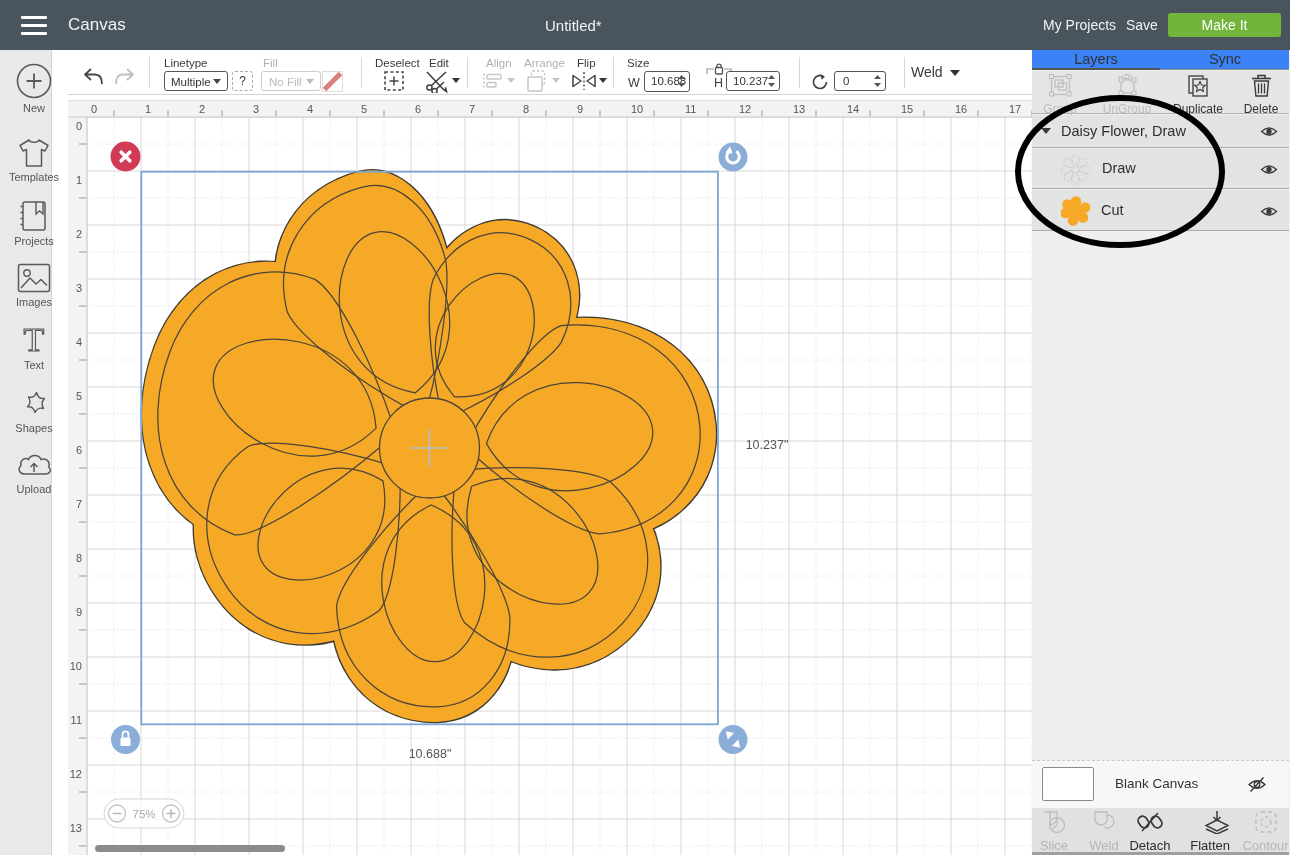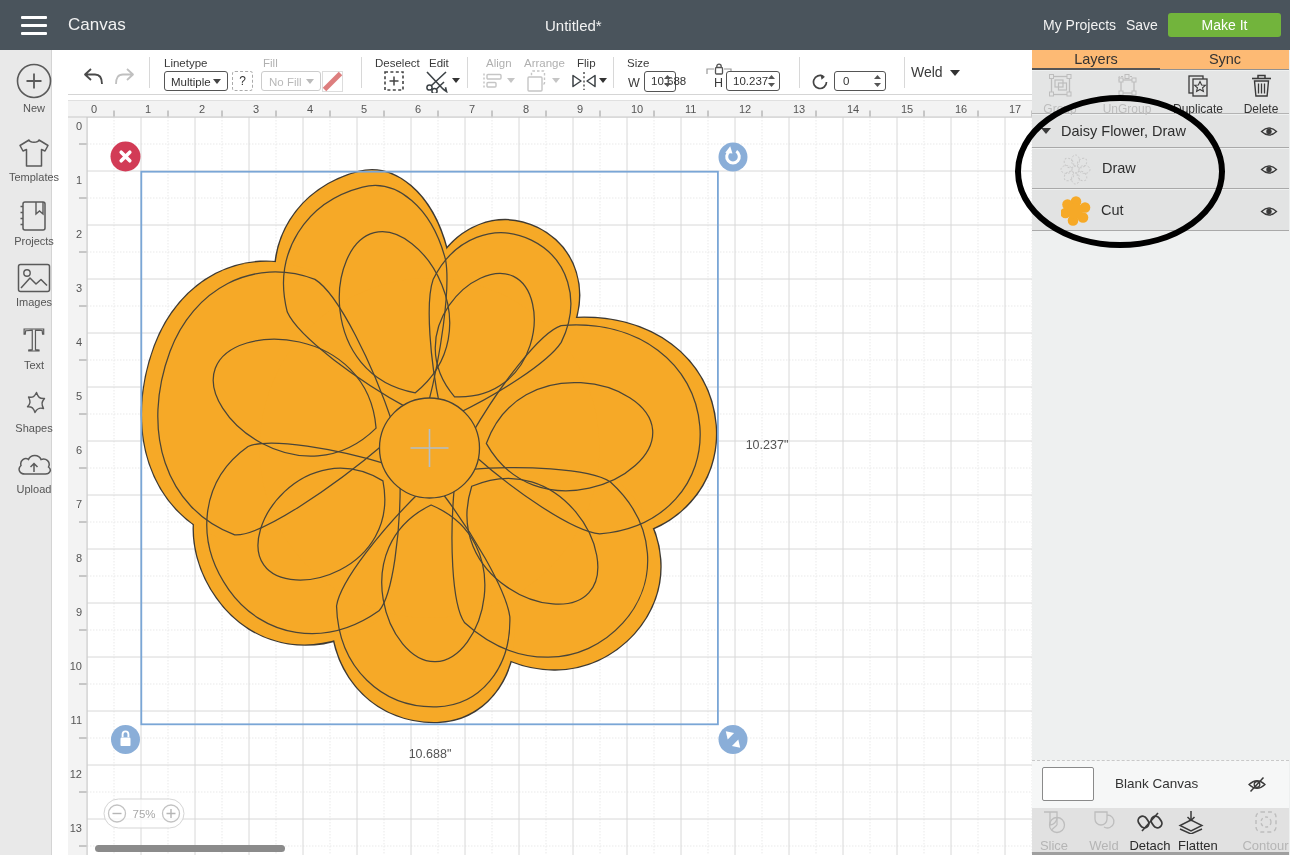--- a/index.html
+++ b/index.html
@@ -157,21 +157,21 @@
   <svg class="abs" style="left:503px; top:22px;" width="26" height="18" viewBox="0 0 26 18">
         <path d="M13 0 v18" stroke="#444" stroke-width="1.4" stroke-dasharray="2,2.2"></path>
         <path d="M2 3.5 L10 9 L2 14.5 Z" fill="none" stroke="#3c4246" stroke-width="1.5" stroke-linejoin="round"></path>
         <path d="M24 3.5 L16 9 L24 14.5 Z" fill="#fff" stroke="#3c4246" stroke-width="1.5" stroke-linejoin="round"></path>
       </svg>
   <div class="abs" style="left:531px; top:28px; width:0; height:0; border-left:4.5px solid transparent; border-right:4.5px solid transparent; border-top:5.5px solid #333;"></div>
   <div class="tbsep" style="left:545px;"></div>
 
   <div class="tblabel" style="left:559px;">Size</div>
   <div class="tblabel" style="left:560px; top:26px; font-size:12.5px;">W</div>
-  <div class="numin" style="left:576px; width:32px; padding:3px 0 16px 6px;">10.688
+  <div class="numin" style="left:576px; width:46px; padding:3px 0 16px 6px;">10.688
     <svg class="spin" viewBox="0 0 9 14">
           <path d="M4.5 1 L8 5 H1 Z" fill="#555"></path>
           <path d="M4.5 13 L1 9 H8 Z" fill="#555"></path>
         </svg></div>
   <svg class="abs" style="left:638px; top:13px;" width="26" height="12" viewBox="0 0 26 12">
         <path d="M1 11 v-5 h7 M25 11 v-5 h-7" fill="none" stroke="#999" stroke-width="1.2"></path>
         <rect x="9.5" y="4.5" width="7" height="6.5" rx="1" fill="none" stroke="#555" stroke-width="1.3"></rect>
         <path d="M10.8 4.5 v-1.2 a2.2 2.2 0 0 1 4.4 0 v1.2" fill="none" stroke="#555" stroke-width="1.3"></path>
       </svg>
   <div class="tblabel" style="left:646px; top:26px; font-size:12.5px;">H</div>
@@ -416,21 +416,21 @@
     <text x="144" y="817.5" font-size="11.5" fill="#a8a8a8" text-anchor="middle">75%</text>
     <circle cx="171" cy="813.5" r="8.5" fill="none" stroke="#c3c3c3" stroke-width="1.3"></circle>
     <path d="M166.5 813.5 h9 M171 809 v9" stroke="#b5b5b5" stroke-width="1.4"></path>
   </g>
 
   <rect x="95" y="845" width="190" height="7" rx="3.5" fill="#8b8b8b"></rect>
 </svg>
 
 <div id="rpanel" class="abs" style="left:1032px; top:50px; width:258px; height:805px; background:#eef0f0;">
 
-  <div class="abs" style="left:0; top:0; width:257px; height:20px; background:#fdba74; border-bottom:1px solid #919191;">
+  <div class="abs" style="left:0; top:0; width:257px; height:20px; background:#3b82f6; border-bottom:1px solid #919191;">
     <div class="abs" style="left:0; top:1px; width:128px; text-align:center; font-size:14.5px; color:#333;">Layers</div>
     <div class="abs" style="left:129px; top:1px; width:128px; text-align:center; font-size:14.5px; color:#333;">Sync</div>
     <div class="abs" style="left:0; top:18px; width:128px; height:2px; background:#555;"></div>
   </div>
 
   <div class="abs" style="left:0; top:21px; width:257px; height:43px; background:#e4e5e5; border-bottom:1px solid #b3b3b3;">
     <div class="abs" style="left:4px; top:3px; width:48px; text-align:center;">
       <svg width="23" height="23" viewBox="0 0 23 23">
             <rect x="2.5" y="2.5" width="18" height="18" fill="none" stroke="#bdbdbd" stroke-width="1.3"></rect>
             <rect x="0.5" y="0.5" width="4" height="4" fill="#e4e5e5" stroke="#bdbdbd"></rect>
@@ -548,21 +548,21 @@
     <div class="abs" style="left:92px; top:2px; width:52px; text-align:center;">
       <svg width="26" height="24" viewBox="0 0 26 24">
             <g fill="none" stroke="#3a3a3a" stroke-width="1.8">
               <rect x="2" y="6" width="9" height="12" rx="4.5" transform="rotate(-35,6.5,12)"></rect>
               <rect x="15" y="6" width="9" height="12" rx="4.5" transform="rotate(-35,19.5,12)"></rect>
               <path d="M5 21 L21 3" stroke-width="1.6"></path>
             </g>
           </svg>
       <div style="font-size:13px; color:#2b2b2b;">Detach</div>
     </div>
-    <div class="abs" style="left:146px; top:2px; width:52px; text-align:left;">
+    <div class="abs" style="left:146px; top:2px; width:52px; text-align:right;">
       <svg width="26" height="24" viewBox="0 0 26 24">
             <g fill="none" stroke="#3a3a3a" stroke-width="1.4">
               <path d="M13 10 L2 15.5 L13 21 L24 15.5 Z"></path>
               <path d="M2 19 L13 24 L24 19"></path>
               <path d="M13 1 v9 M9.5 7 L13 10.5 L16.5 7" stroke-width="1.5"></path>
             </g>
           </svg>
       <div style="font-size:13px; color:#2b2b2b;">Flatten</div>
     </div>
     <div class="abs" style="left:210px; top:2px; width:47px; text-align:center;">

